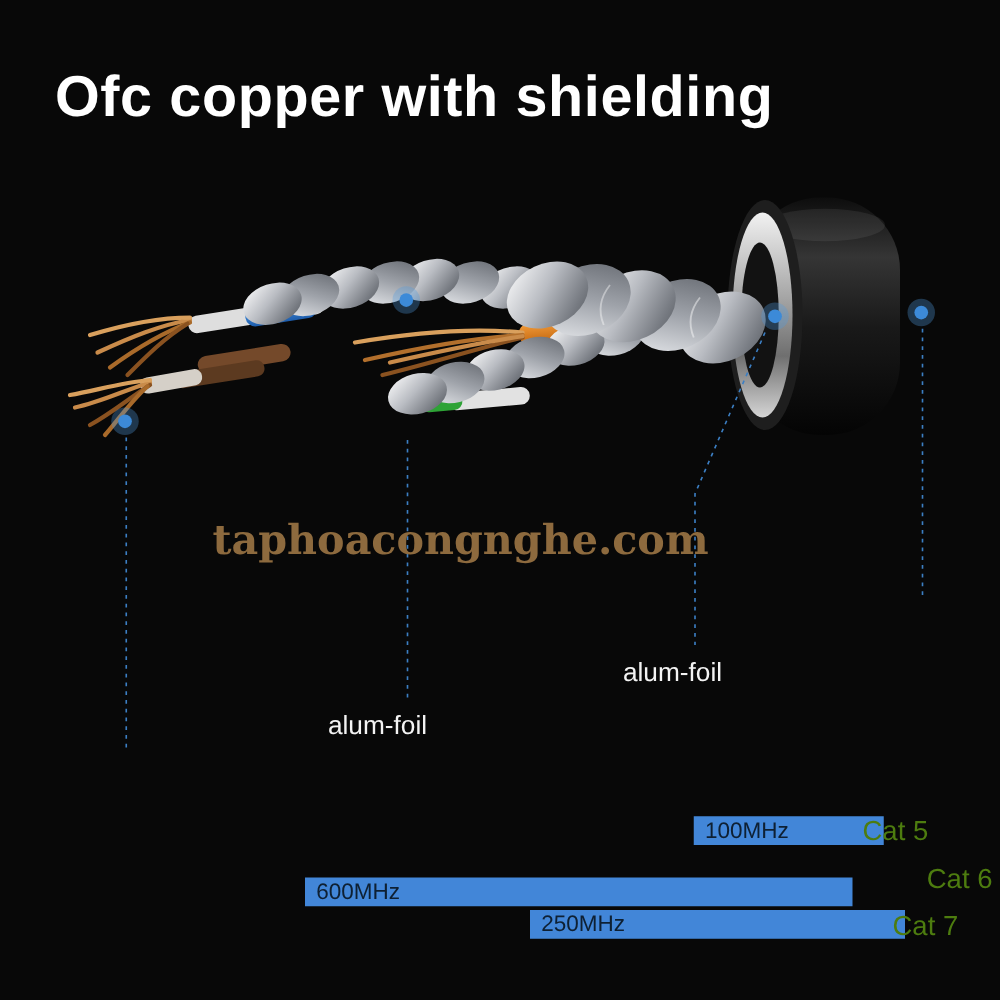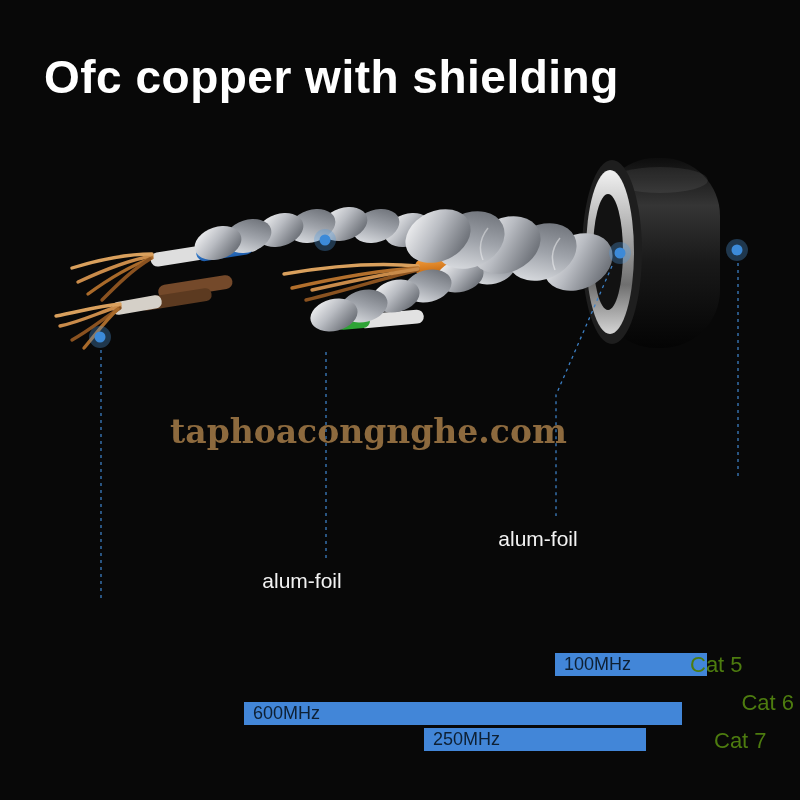--- a/index.html
+++ b/index.html
@@ -187,21 +187,21 @@
 
   <div class="callout-label" id="lab-alum1">alum-foil</div>
   <div class="callout-label" id="lab-alum2">alum-foil</div>
 
   <div>
     <div class="bar" style="left:534px;top:653px;width:152px;margin-left:21px;">
       <span>100MHz</span>
     </div>
     <div class="cat" style="top:653px;">Cat 5</div>
 
-    <div class="bar" style="left:424px;top:691px;width:222px;margin-top:37px;">
+    <div class="bar" style="left:424px;top:691px;width:300px;margin-top:37px;">
       <span>250MHz</span>
     </div>
     <div class="cat" style="top:691px;text-align:right;">Cat 6</div>
 
     <div class="bar" style="left:244px;top:690px;width:438px;margin-top:12px;">
       <span>600MHz</span>
     </div>
     <div class="cat" style="top:729px;margin-left:24px;">Cat 7</div>
   </div>
 

